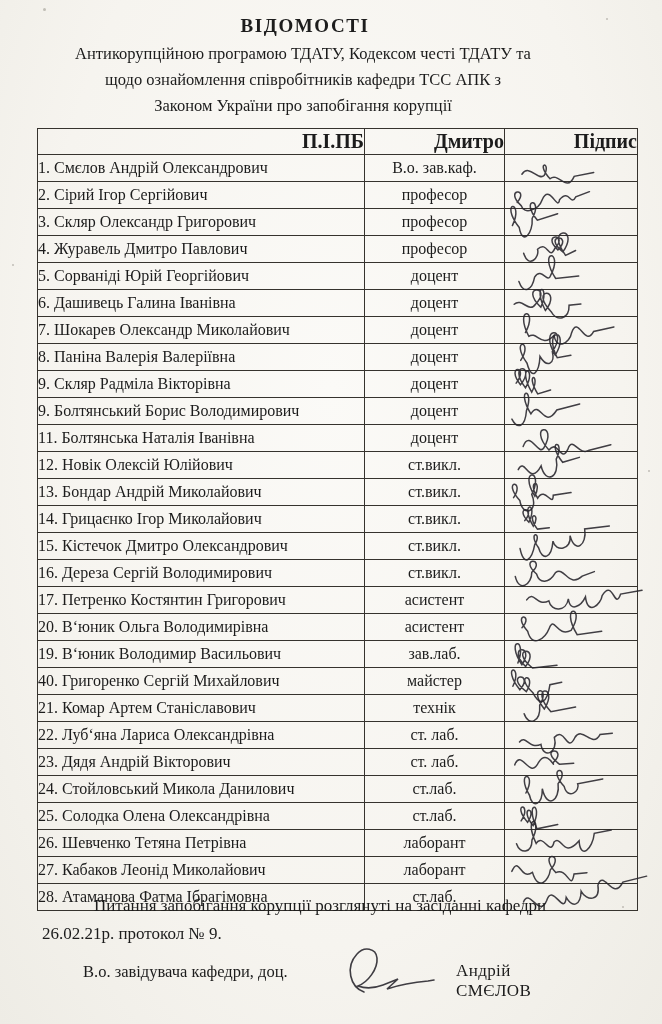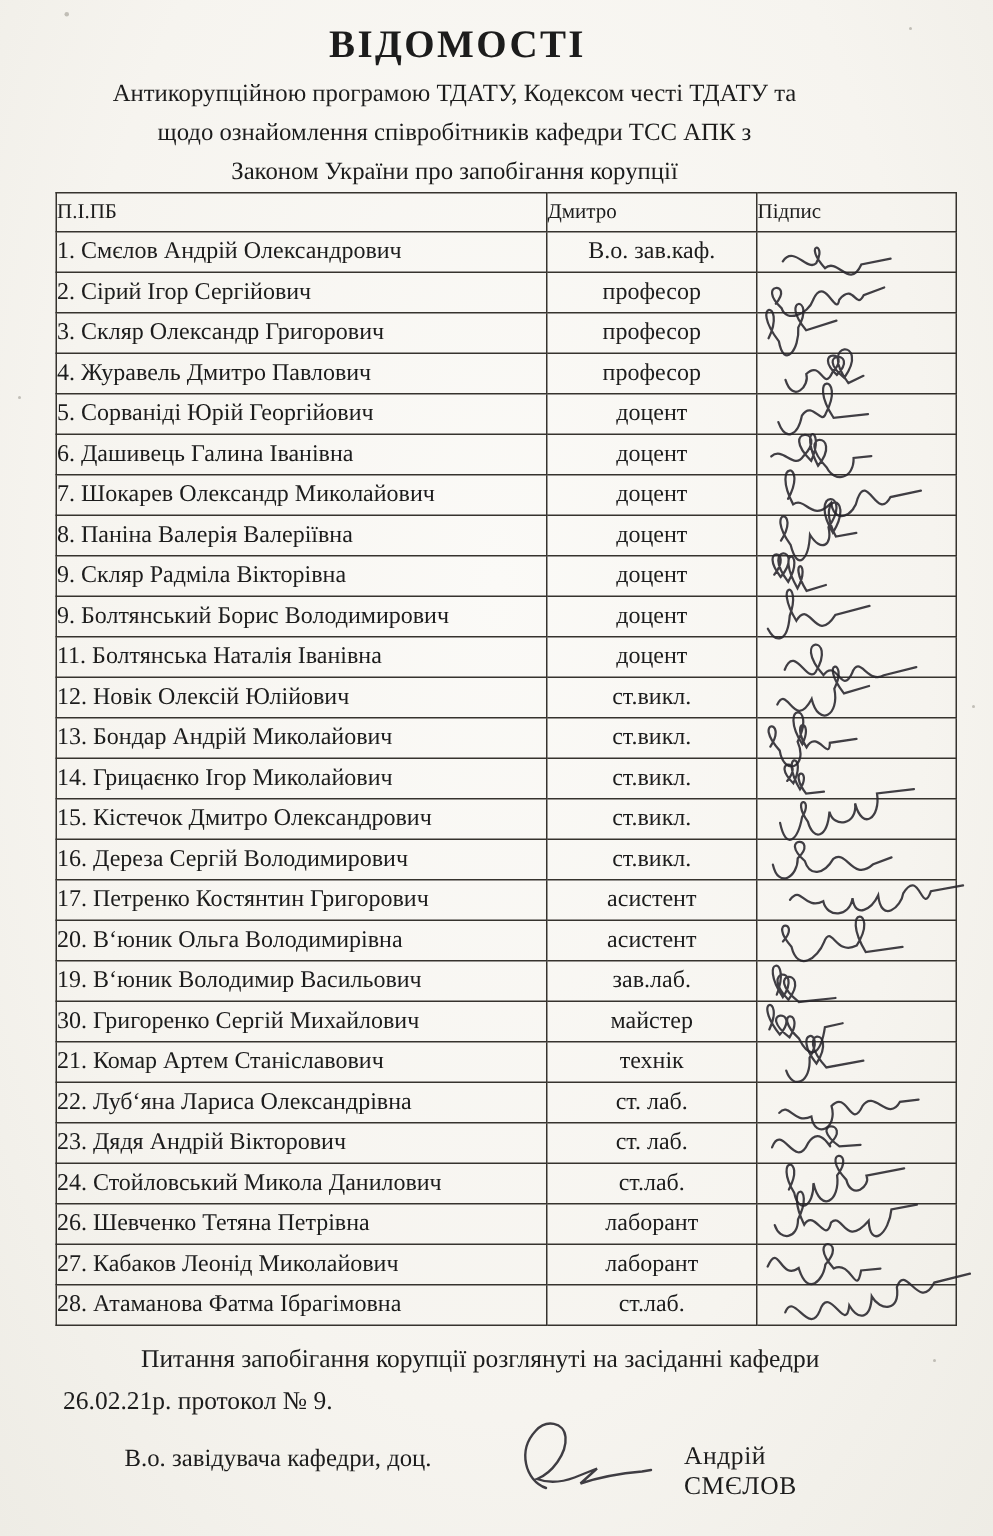--- a/index.html
+++ b/index.html
@@ -17,34 +17,34 @@
   }
   .page{
     position:absolute;inset:0;
     background:radial-gradient(ellipse at 50% 38%, #fbfaf7 0%, #f6f4ef 62%, #eeece5 100%);
   }
   .speck{position:absolute;background:#97938a;border-radius:50%;opacity:.55;}
 
   .doc-header{position:absolute;top:0;left:0;width:606px;text-align:center;}
   .doc-title{
     margin:15px 0 4px 4px;
-    font-size:26px;font-weight:700;letter-spacing:1.6px;
+    font-size:19px;font-weight:700;letter-spacing:1.6px;
   }
   .subtitle-line{font-size:16.5px;line-height:26px;}
 
   table.roster{
     position:absolute;left:37px;top:128px;width:600px;
     border-collapse:collapse;table-layout:fixed;
   }
   table.roster th,table.roster td{
     border:1.6px solid var(--border);
     font-size:16px;font-weight:400;
     overflow:visible;
   }
-  table.roster th{height:25px;text-align:left;font-size:14px;padding:0;}
+  table.roster th{height:25px;text-align:right;font-size:20px;padding:0;font-weight:bold;}
   table.roster td{height:24.2px;line-height:24px;padding:0;}
   td.name{padding-left:8px;white-space:nowrap;}
   td.pos{text-align:center;}
   td.sigcell{position:relative;}
   svg.sig{display:block;width:133px;height:26px;overflow:visible;}
   svg.sig path{fill:none;stroke:#27242b;stroke-width:1.5;stroke-linecap:round;opacity:.88;}
 
   .note{
     position:absolute;left:42px;top:892px;width:580px;
     font-size:17px;line-height:28px;text-indent:52px;margin:0;
@@ -253,21 +253,21 @@
         <tr>
           <td class="name">19. В‘юник Володимир Васильович</td>
           <td class="pos">зав.лаб.</td>
           <td class="sigcell">
             <svg class="sig" viewBox="0 0 133 26" style="transform: rotate(-3.6deg);">
               <path d="M 12.4 18.7 c 12.0 -26.0 -12.0 -26.0 3.9 1.9 c 15.5 -20.3 -15.5 -20.3 3.6 2.0 c 17.7 -20.6 -17.7 -20.6 6.8 1.9 l 24.6 -1.1"></path>
             </svg>
           </td>
         </tr>
         <tr>
-          <td class="name">30. Григоренко Сергій Михайлович</td>
+          <td class="name">40. Григоренко Сергій Михайлович</td>
           <td class="pos">майстер</td>
           <td class="sigcell">
             <svg class="sig" viewBox="0 0 133 26" style="transform: rotate(-2.7deg);">
               <path d="M 7.7 15.5 c 11.9 -22.3 -11.9 -22.3 6.8 3.8 c 16.5 -17.2 -16.5 -17.2 6.4 2.2 c 12.8 -18.8 -12.8 -18.8 6.3 1.1 c 6.9 15.4 14.0 11.3 17.6 -6.9 l 11.9 -2.0"></path>
             </svg>
           </td>
         </tr>
         <tr>
           <td class="name">21. Комар Артем Станіславович</td>
           <td class="pos">технік</td>
@@ -294,20 +294,29 @@
               <path d="M 9.7 15.9 c 6.7 -17.4 15.3 16.2 23.9 -2.6 c 8.7 -13.9 16.9 7.4 14.4 0.5 c 16.9 -16.0 -16.9 -16.0 6.6 1.5 l 14.1 -1.1"></path>
             </svg>
           </td>
         </tr>
         <tr>
           <td class="name">24. Стойловський Микола Данилович</td>
           <td class="pos">ст.лаб.</td>
           <td class="sigcell">
             <svg class="sig" viewBox="0 0 133 26" style="transform: rotate(0.9deg);">
               <path d="M 21.0 17.7 c 11.6 -22.4 -11.6 -22.4 3.6 2.2 c 3.0 14.3 13.2 9.4 12.7 -6.7 c 5.0 20.6 18.1 11.9 15.7 -5.4 c 13.5 -17.9 -13.5 -17.9 6.2 2.9 c 3.7 13.8 16.5 4.2 13.4 -3.0 l 25.0 -5.3"></path>
+            </svg>
+          </td>
+        </tr>
+        <tr>
+          <td class="name">25. Солодка Олена Олександрівна</td>
+          <td class="pos">ст.лаб.</td>
+          <td class="sigcell">
+            <svg class="sig" viewBox="0 0 133 26" style="transform: rotate(1.8deg);">
+              <path d="M 16.3 19.5 c 11.5 -18.7 -11.5 -18.7 6.5 1.1 c 10.8 -16.5 -10.8 -16.5 5.6 3.2 c 10.4 -25.0 -10.4 -25.0 4.0 3.1 l 20.6 -4.9"></path>
             </svg>
           </td>
         </tr>
         <tr>
           <td class="name">26. Шевченко Тетяна Петрівна</td>
           <td class="pos">лаборант</td>
           <td class="sigcell">
             <svg class="sig" viewBox="0 0 133 26" style="transform: rotate(2.7deg);">
               <path d="M 11.6 16.3 c 3.9 10.5 15.9 9.2 15.3 -4.5 c 11.2 -25.2 -11.2 -25.2 4.3 3.3 c 6.5 -11.6 14.9 13.5 17.8 -2.3 c 7.8 -7.8 9.6 17.4 25.0 -2.3 c 2.0 19.2 14.0 7.8 14.8 -8.3 l 16.8 -4.0"></path>
             </svg>

